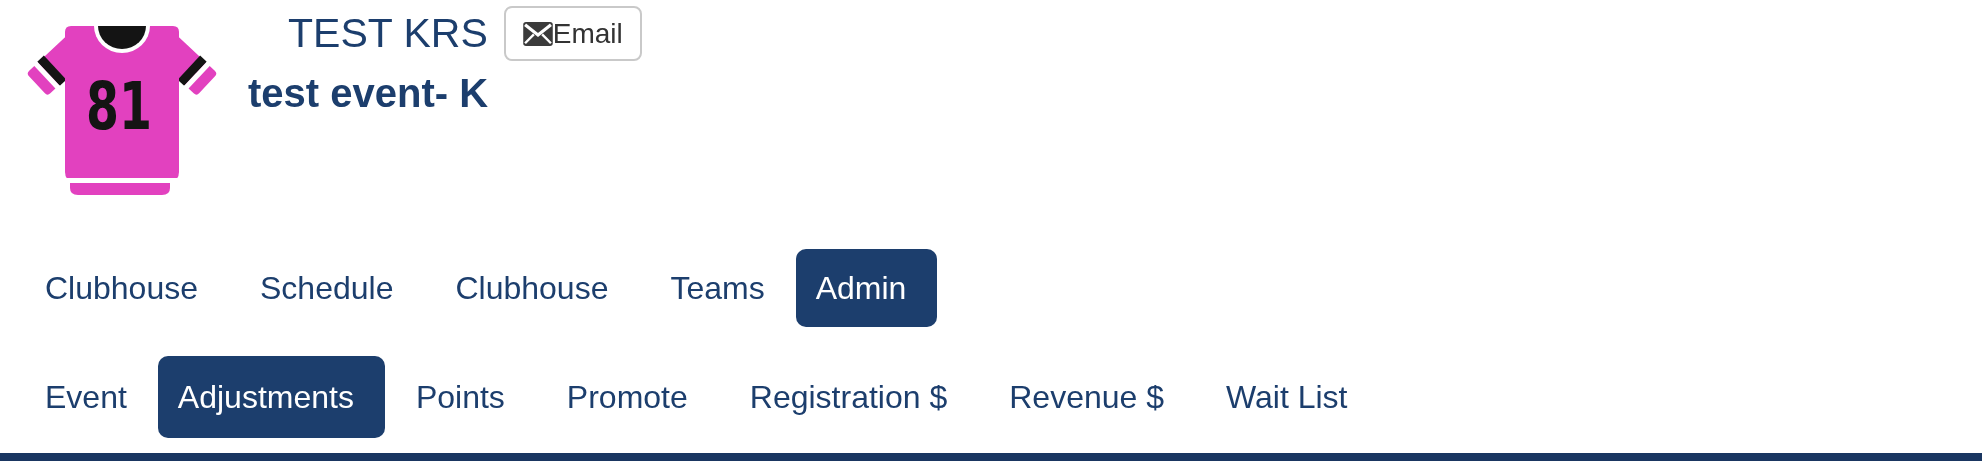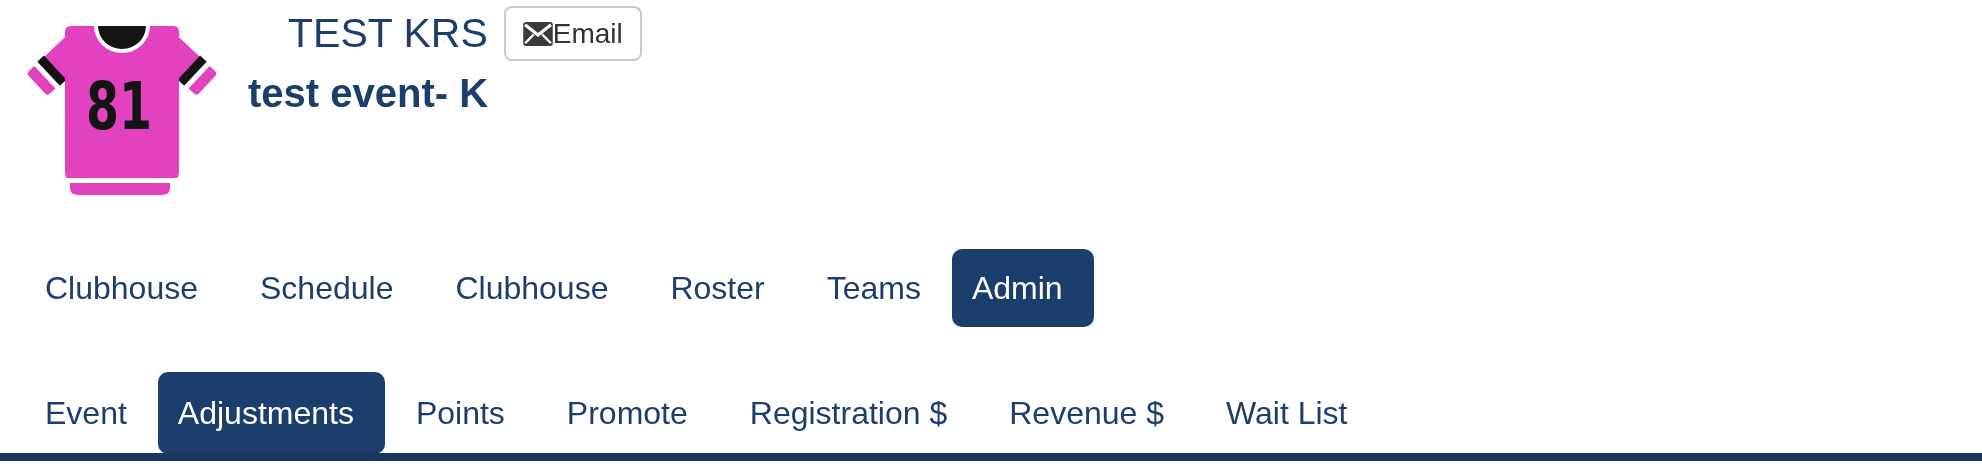--- a/index.html
+++ b/index.html
@@ -24,21 +24,21 @@
   .email-btn{
     display:inline-flex;align-items:center;height:55px;padding:0 17px;
     background:#fff;border:2px solid var(--btn-border);border-radius:8px;
     font-size:28px;color:var(--btn-text);cursor:pointer;
     font-family:"Liberation Sans", sans-serif;
   }
   .event-name{margin-top:10px;font-size:40px;font-weight:bold;color:var(--navy);white-space:nowrap;}
   
   .nav-row{position:absolute;left:14px;display:flex;align-items:stretch;}
   #main-nav{top:249px;height:78px;}
-  #sub-nav{top:372px;height:82px;}
+  #sub-nav{top:356px;height:82px;}
   .tab{
     display:inline-flex;align-items:center;justify-content:center;
     padding:0 31px;font-size:32px;color:var(--navy);text-decoration:none;
     border-radius:10px;white-space:nowrap;cursor:pointer;
   }
   .tab.active{background:var(--navy);color:#ffffff;padding-left:20px;}
   
   .bottom-rule{position:absolute;left:0;top:453px;width:100%;height:8px;background:var(--rule);}
 </style>
 </head>
@@ -87,21 +87,20 @@
       <span>Email</span>
     </button>
   </div>
   <div class="event-name">test event- K</div>
 </div>
 
 <nav class="nav-row" id="main-nav">
     <a href="#" class="tab">Clubhouse</a>
     <a href="#" class="tab">Schedule</a>
     <a href="#" class="tab">Clubhouse</a>
-    <a href="#" class="tab">Roster</a>
     <a href="#" class="tab">Teams</a>
     <a href="#" class="tab active">Admin</a>
   </nav>
 
 <nav class="nav-row" id="sub-nav">
     <a href="#" class="tab">Event</a>
     <a href="#" class="tab active">Adjustments</a>
     <a href="#" class="tab">Points</a>
     <a href="#" class="tab">Promote</a>
     <a href="#" class="tab">Registration $</a>

